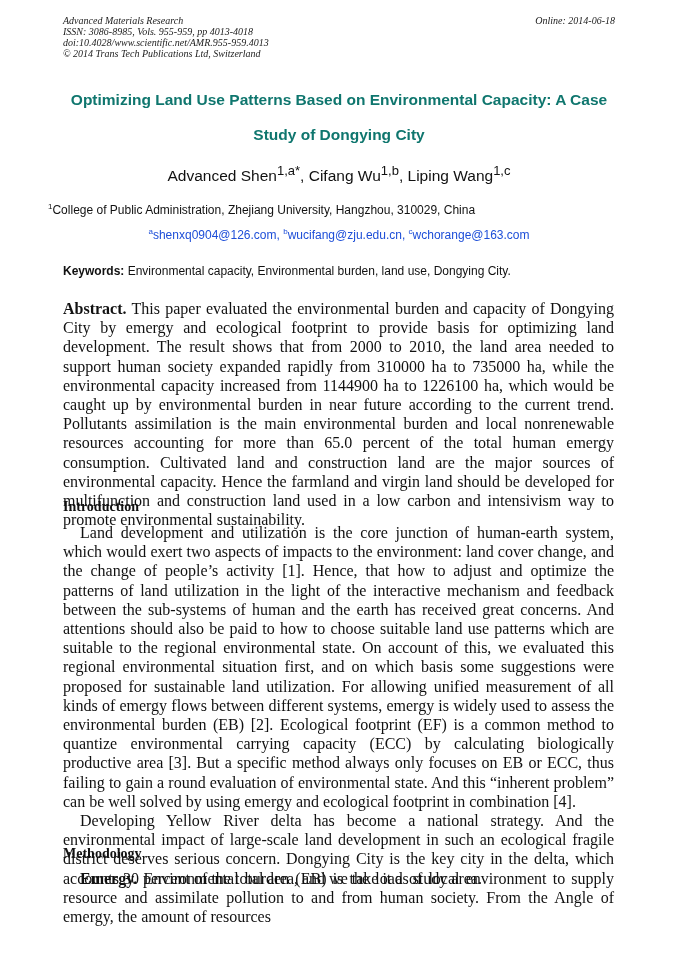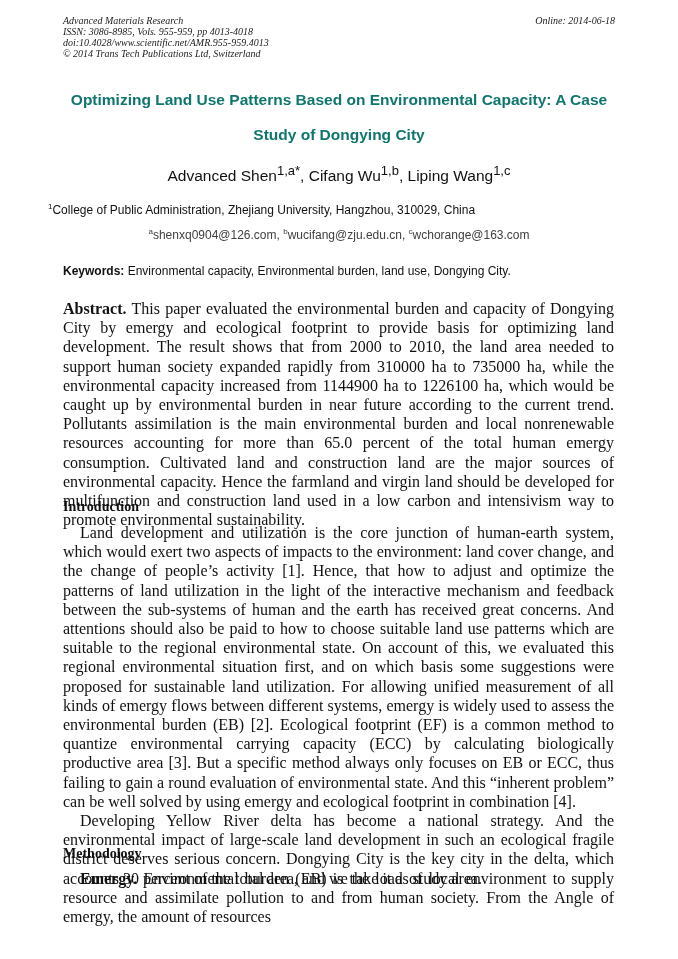--- a/index.html
+++ b/index.html
@@ -10,21 +10,21 @@
   .hdr-left { left: 63px; top: 15px; }
   .hdr-right { right: 63px; top: 15px; }
 
   .title { position: absolute; left: 40px; width: 598px; text-align: center; font-family: "Liberation Sans", sans-serif; font-weight: bold; font-size: 15.5px; color: #0f766e; }
   .title1 { top: 91px; }
   .title2 { top: 126px; }
 
   .authors { position: absolute; left: 0; width: 678px; top: 167px; text-align: center; font-family: "Liberation Sans", sans-serif; font-size: 15.5px; color: #111; }
   .authors sup, .aff sup, .emails sup { font-size: 13px; vertical-align: 0; position: relative; top: -6px; }
   .aff { position: absolute; left: 0; width: 678px; top: 203px; text-align: left; font-family: "Liberation Sans", sans-serif; font-size: 12px; color: #111; margin-left: 48px; }
-  .emails { position: absolute; left: 0; width: 678px; top: 228px; text-align: center; font-family: "Liberation Sans", sans-serif; font-size: 12px; color: #404040; }
+  .emails { position: absolute; left: 0; width: 678px; top: 228px; text-align: center; font-family: "Liberation Sans", sans-serif; font-size: 12px; color: #1d4ed8; }
   .aff sup, .emails sup { font-size: 8px; top: -5px; }
 
   .keywords { position: absolute; left: 63px; top: 264px; font-family: "Liberation Sans", sans-serif; font-size: 12px; color: #111; }
   .keywords b { font-weight: bold; }
 
   .body-text { position: absolute; left: 63px; width: 551px; font-family: "Liberation Serif", serif; font-size: 16px; line-height: 19.2px; text-align: justify; color: #111; }
   .body-text p { margin: 0; }
   .indent { text-indent: 17px; }
   .abstract { top: 299px; }
   .sec-head { position: absolute; left: 63px; font-family: "Liberation Serif", serif; font-weight: bold; font-size: 14px; color: #111; }

